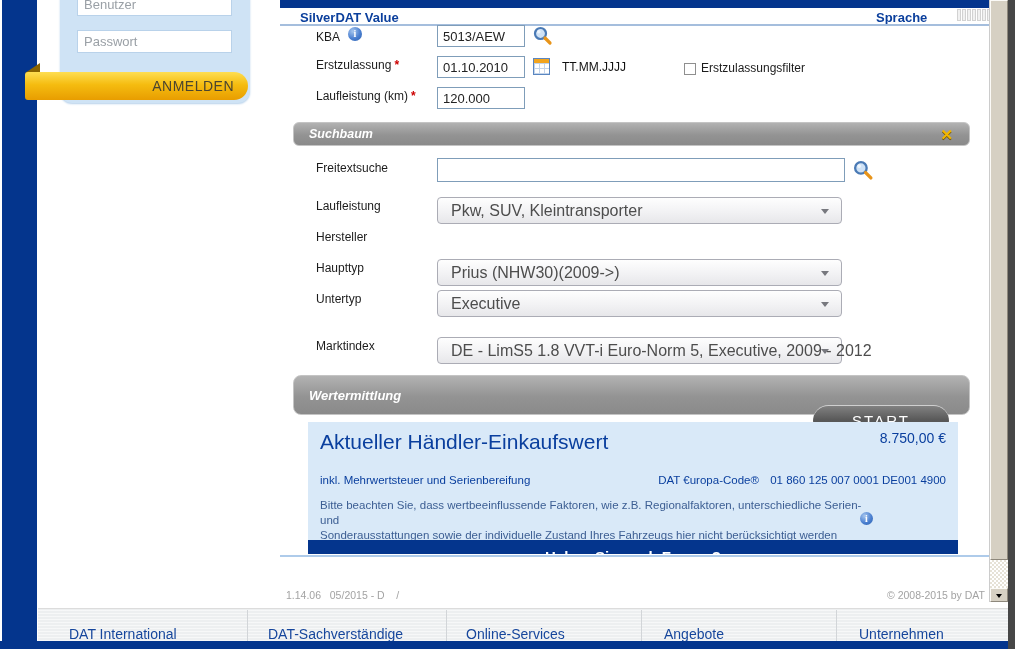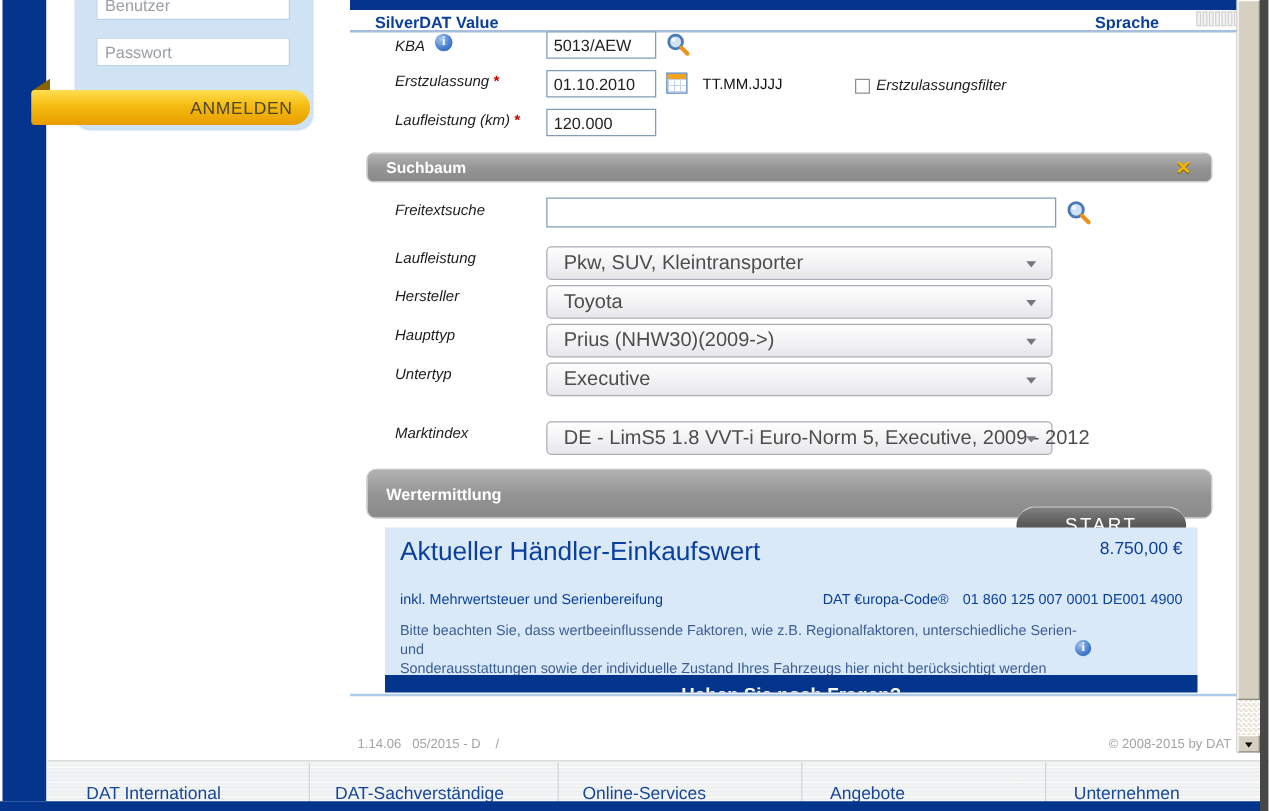--- a/index.html
+++ b/index.html
@@ -1,27 +1,27 @@
 <!DOCTYPE html>
 <html><head>
 <meta charset="utf-8">
 <style>
   html,body{margin:0;padding:0;}
   body{font-family:"Liberation Sans",sans-serif;background:#fff;}
   #page{position:relative;width:1015px;height:649px;overflow:hidden;background:#fff;}
   .abs{position:absolute;}
   .navy{background:#04358d;}
   .blue-text{color:#0b3f9c;}
-  .label{font-size:12px;color:#1c1c1c;font-style:italic;}
+  .label{font-size:12px;color:#1c1c1c;}
   .req{color:#cc0000;font-weight:bold;margin-left:3px;}
   .tbox{position:absolute;border:1px solid #7f9db9;background:#fff;font-family:"Liberation Sans",sans-serif;
         font-size:13px;color:#222;padding:0 0 0 5px;box-sizing:border-box;height:22px;}
   .section-bar{position:absolute;left:293px;width:677px;border-radius:6px;border:1px solid #c4c4c4;
         background:linear-gradient(to bottom,#b2b2b2 0,#939393 55%,#8a8a8a 100%);box-sizing:border-box;}
-  .section-title{color:#fff;font-weight:bold;font-size:12.5px;}
+  .section-title{color:#fff;font-weight:bold;font-size:12.5px;font-style:italic;}
   .dd{position:absolute;left:437px;width:405px;height:27px;border:1px solid #abacb5;border-radius:4px;
       background:linear-gradient(to bottom,#fefefe 0,#f2f2f4 55%,#e7e7ea 100%);box-sizing:border-box;}
   .dd-text{position:absolute;left:13px;top:0;line-height:25px;font-size:16px;color:#4d4d4d;white-space:nowrap;}
   .dd-arrow{position:absolute;right:12px;top:11px;width:0;height:0;border-left:4px solid transparent;
       border-right:4px solid transparent;border-top:5px solid #77787e;}
   .info-icon{position:absolute;width:14px;height:14px;border-radius:50%;
       background:radial-gradient(circle at 35% 30%,#a6c6ee 0,#4a7fd0 55%,#2c5fae 100%);
       color:#fff;font-size:10px;font-weight:bold;text-align:center;line-height:14px;font-family:"Liberation Serif",serif;}
   .mag{position:absolute;}
   .cal-icon{position:absolute;width:17px;height:17px;border:1px solid #5a86c0;background-color:#fff;
@@ -105,24 +105,20 @@
     <line x1="13" y1="13" x2="18" y2="18" stroke="#e8941a" stroke-width="3.2" stroke-linecap="round"></line>
   </svg>
 
   <div class="abs label" style="left:316px;top:199px;">Laufleistung</div>
   <div class="dd" style="top:197px;">
     <span class="dd-text">Pkw, SUV, Kleintransporter</span>
     <span class="dd-arrow"></span>
   </div>
 
   <div class="abs label" style="left:316px;top:230px;">Hersteller</div>
-  <div class="dd" style="top:228px;">
-    <span class="dd-text">Toyota</span>
-    <span class="dd-arrow"></span>
-  </div>
 
   <div class="abs label" style="left:316px;top:261px;">Haupttyp</div>
   <div class="dd" style="top:259px;">
     <span class="dd-text">Prius (NHW30)(2009-&gt;)</span>
     <span class="dd-arrow"></span>
   </div>
 
   <div class="abs label" style="left:316px;top:292px;">Untertyp</div>
   <div class="dd" style="top:290px;">
     <span class="dd-text">Executive</span>

